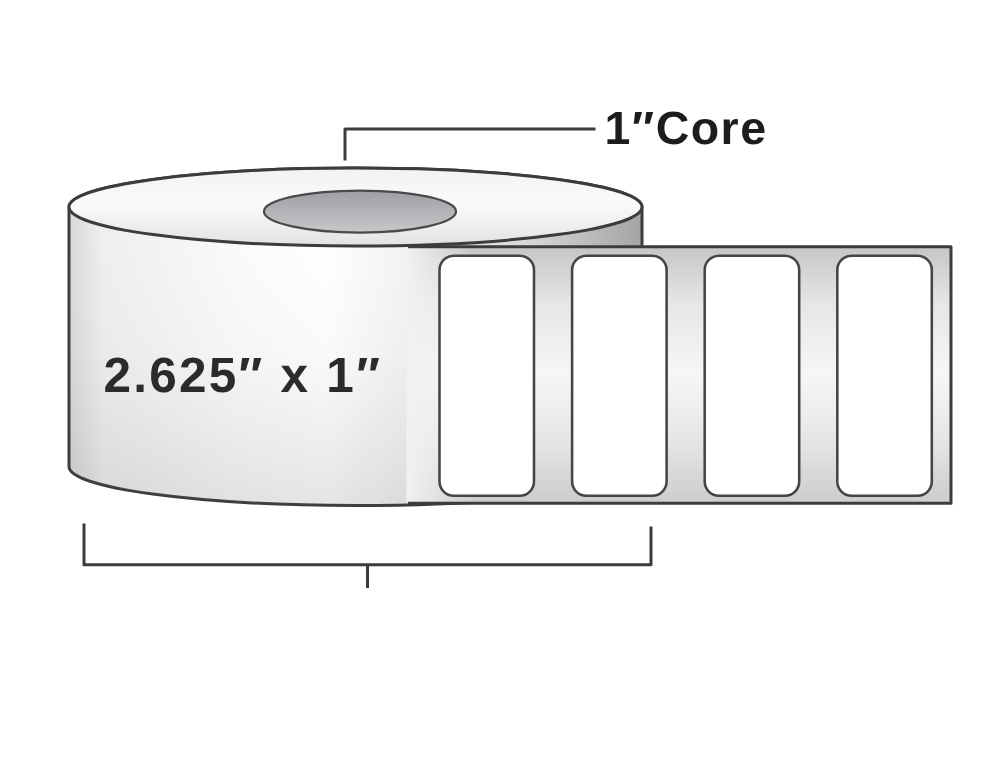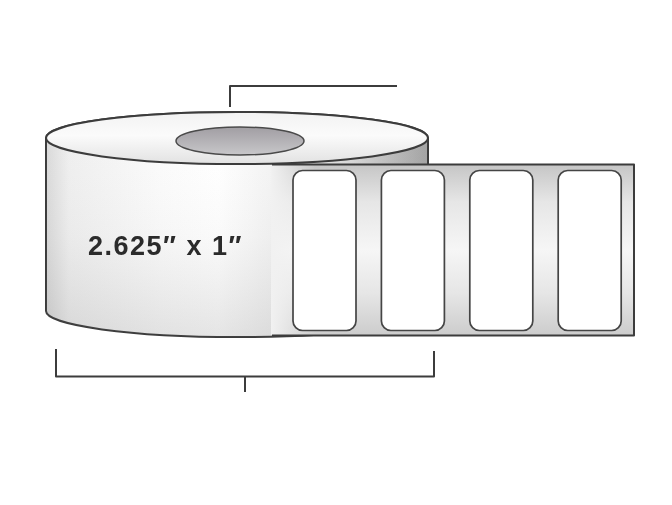--- a/index.html
+++ b/index.html
@@ -3,21 +3,21 @@
 <meta charset="utf-8">
 <style>
   html,body{margin:0;padding:0;background:#ffffff;}
   .canvas{
     position:relative;width:672px;height:505px;background:#ffffff;overflow:hidden;
     font-family:"Liberation Sans","DejaVu Sans",sans-serif;
   }
   .canvas svg{position:absolute;left:0;top:0;}
   .ann{position:absolute;color:#222;font-weight:600;white-space:nowrap;}
   .ann-core{left:403px;top:68px;font-size:31px;letter-spacing:1px;color:#1d1d1d;}
-  .ann-size{left:88px;top:231px;font-size:27px;letter-spacing:1.5px;color:#2b2b2b;}
+  .ann-size{left:69px;top:231px;font-size:33px;letter-spacing:1.5px;color:#2b2b2b;}
   .ann-od{left:56px;top:402px;width:330px;text-align:center;font-size:34px;letter-spacing:1px;color:#212121;}
   .stroke-line{fill:none;stroke:#3c3c3c;stroke-width:2;stroke-linecap:butt;stroke-linejoin:round;}
   .label-rect{fill:#ffffff;stroke:#454545;stroke-width:1.7;}
 </style>
 </head>
 <body>
 
 <div class="canvas">
 
   <svg width="672" height="505" viewBox="0 0 672 505">
@@ -79,14 +79,15 @@
         </g>
     </g>
 
     <g>
       <path class="stroke-line" d="M 230 107 V 86 H 397"></path>
       <path class="stroke-line" d="M 56 349 V 376.5 H 434 V 351"></path>
       <path class="stroke-line" d="M 245 377 V 392"></path>
     </g>
   </svg>
 
+  <div class="ann ann-core">1″Core</div>
   <div class="ann ann-size">2.625″ x 1″</div>
 </div>
 
 </body></html>

